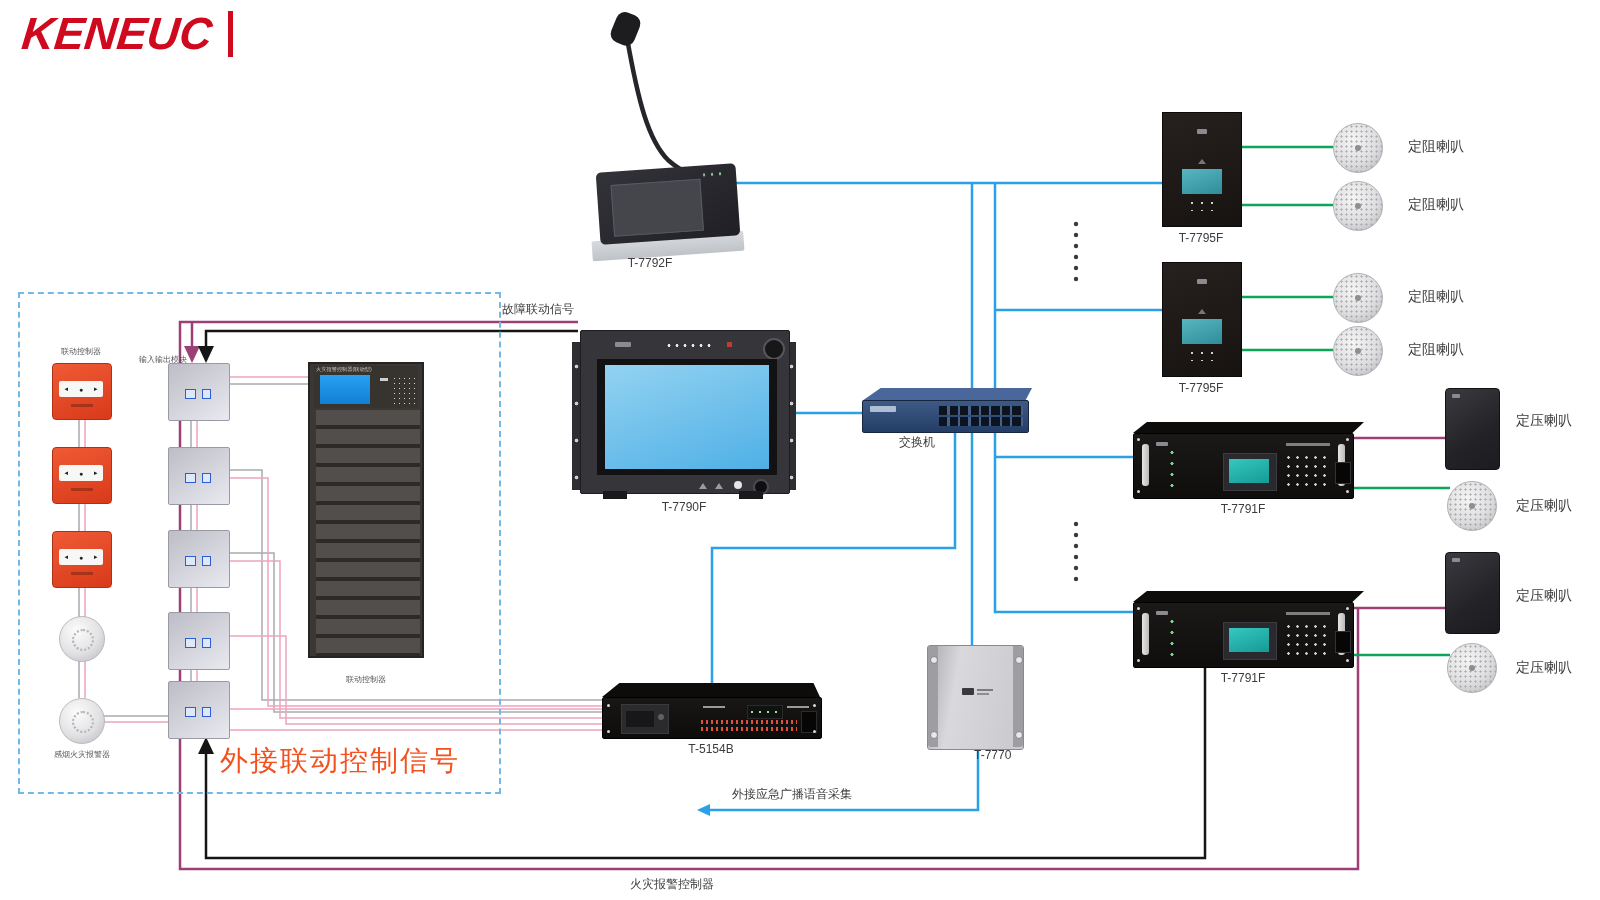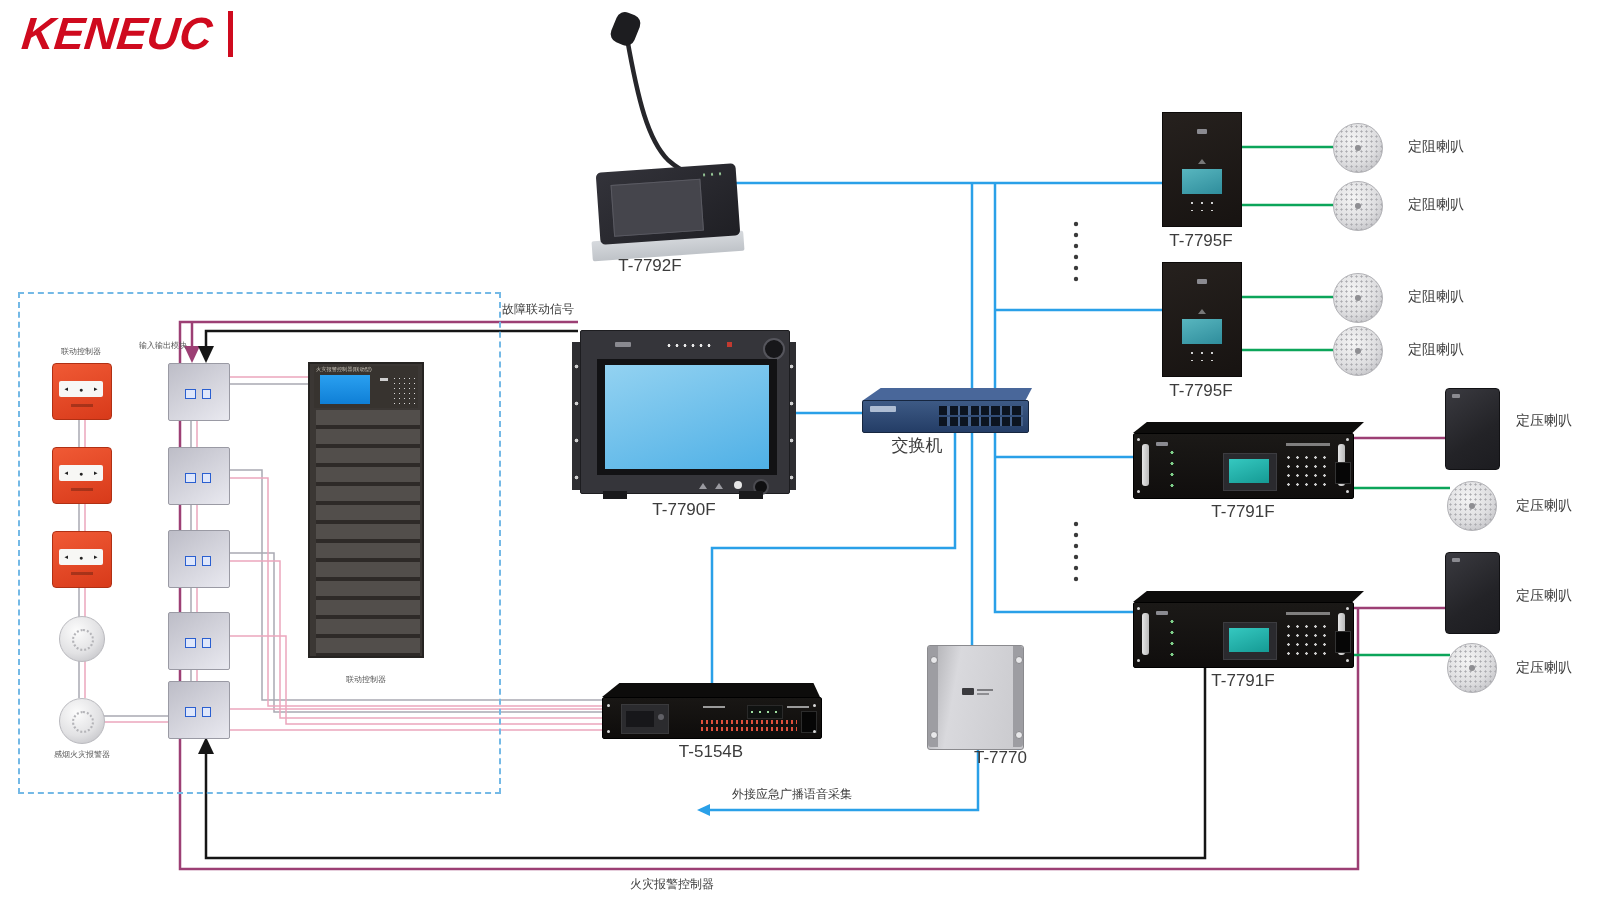--- a/index.html
+++ b/index.html
@@ -1,19 +1,19 @@
 <!DOCTYPE html>
 <html><head>
 <meta charset="utf-8">
 <style>
   html,body{margin:0;padding:0;background:#fff;}
   #stage{position:relative;width:1600px;height:900px;background:#fff;overflow:hidden;
          font-family:"Liberation Sans","DejaVu Sans",sans-serif;}
   .abs{position:absolute;}
-  .lbl{position:absolute;font-size:17px;color:#3c3c3c;text-align:center;white-space:nowrap;}
+  .lbl{position:absolute;font-size:12px;color:#3c3c3c;text-align:center;white-space:nowrap;}
   .slbl{position:absolute;font-size:8px;color:#555;text-align:center;white-space:nowrap;}
   .biglbl{position:absolute;font-size:12px;color:#3c3c3c;white-space:nowrap;}
   svg{position:absolute;left:0;top:0;}
   
   .brand-row{position:absolute;left:22px;top:6px;display:flex;align-items:center;height:56px;}
   .brand-en{font-size:45px;font-weight:900;font-style:italic;color:#cf0a1e;letter-spacing:0px;transform:skewX(-6deg);}
   .brand-bar{width:5px;height:46px;background:#cf0a1e;margin:0 13px 0 16px;}
   .brand-cn{font-size:38px;font-weight:900;color:#cf0a1e;letter-spacing:7px;}
   
   .dashzone{position:absolute;left:18px;top:292px;width:479px;height:498px;border:2px dashed #74b9e6;}
@@ -242,21 +242,21 @@
         <span>●</span>
         <span>▸</span>
       </div>
       <div class="cp-text"></div>
     </div>
 
   <div class="smoke" style="top:616px;"></div>
   <div class="smoke" style="top:698px;"></div>
   <div class="slbl" style="left:44px;top:749px;width:76px;text-align:center;">感烟火灾报警器</div>
 
-  <div class="slbl" style="left:128px;top:340px;width:70px;">输入输出模块</div>
+  <div class="slbl" style="left:128px;top:354px;width:70px;">输入输出模块</div>
   <div class="iomod" style="top:363px;">
       <div class="t1"></div>
       <div class="t2"></div>
     </div>
   <div class="iomod" style="top:447px;">
       <div class="t1"></div>
       <div class="t2"></div>
     </div>
   <div class="iomod" style="top:530px;">
       <div class="t1"></div>
@@ -411,16 +411,17 @@
     <div class="abox-screw" style="left:2px;top:10px;"></div>
       <div class="abox-screw" style="left:2px;top:85px;"></div>
     <div class="abox-screw" style="left:87px;top:10px;"></div>
       <div class="abox-screw" style="left:87px;top:85px;"></div>
     <div class="abox-logo"></div>
     <div class="abox-logo2"></div>
       <div class="abox-logo3"></div>
   </div>
   <div class="lbl" style="left:974px;top:748px;text-align:center;">T-7770</div>
 
+  <div class="abs" style="left:220px;top:742px;font-size:28px;letter-spacing:2px;color:#f4511e;font-weight:500;white-space:nowrap;">外接联动控制信号</div>
   <div class="biglbl" style="left:732px;top:786px;">外接应急广播语音采集</div>
   <div class="biglbl" style="left:630px;top:876px;">火灾报警控制器</div>
 
 </div>
 
 </body></html>

